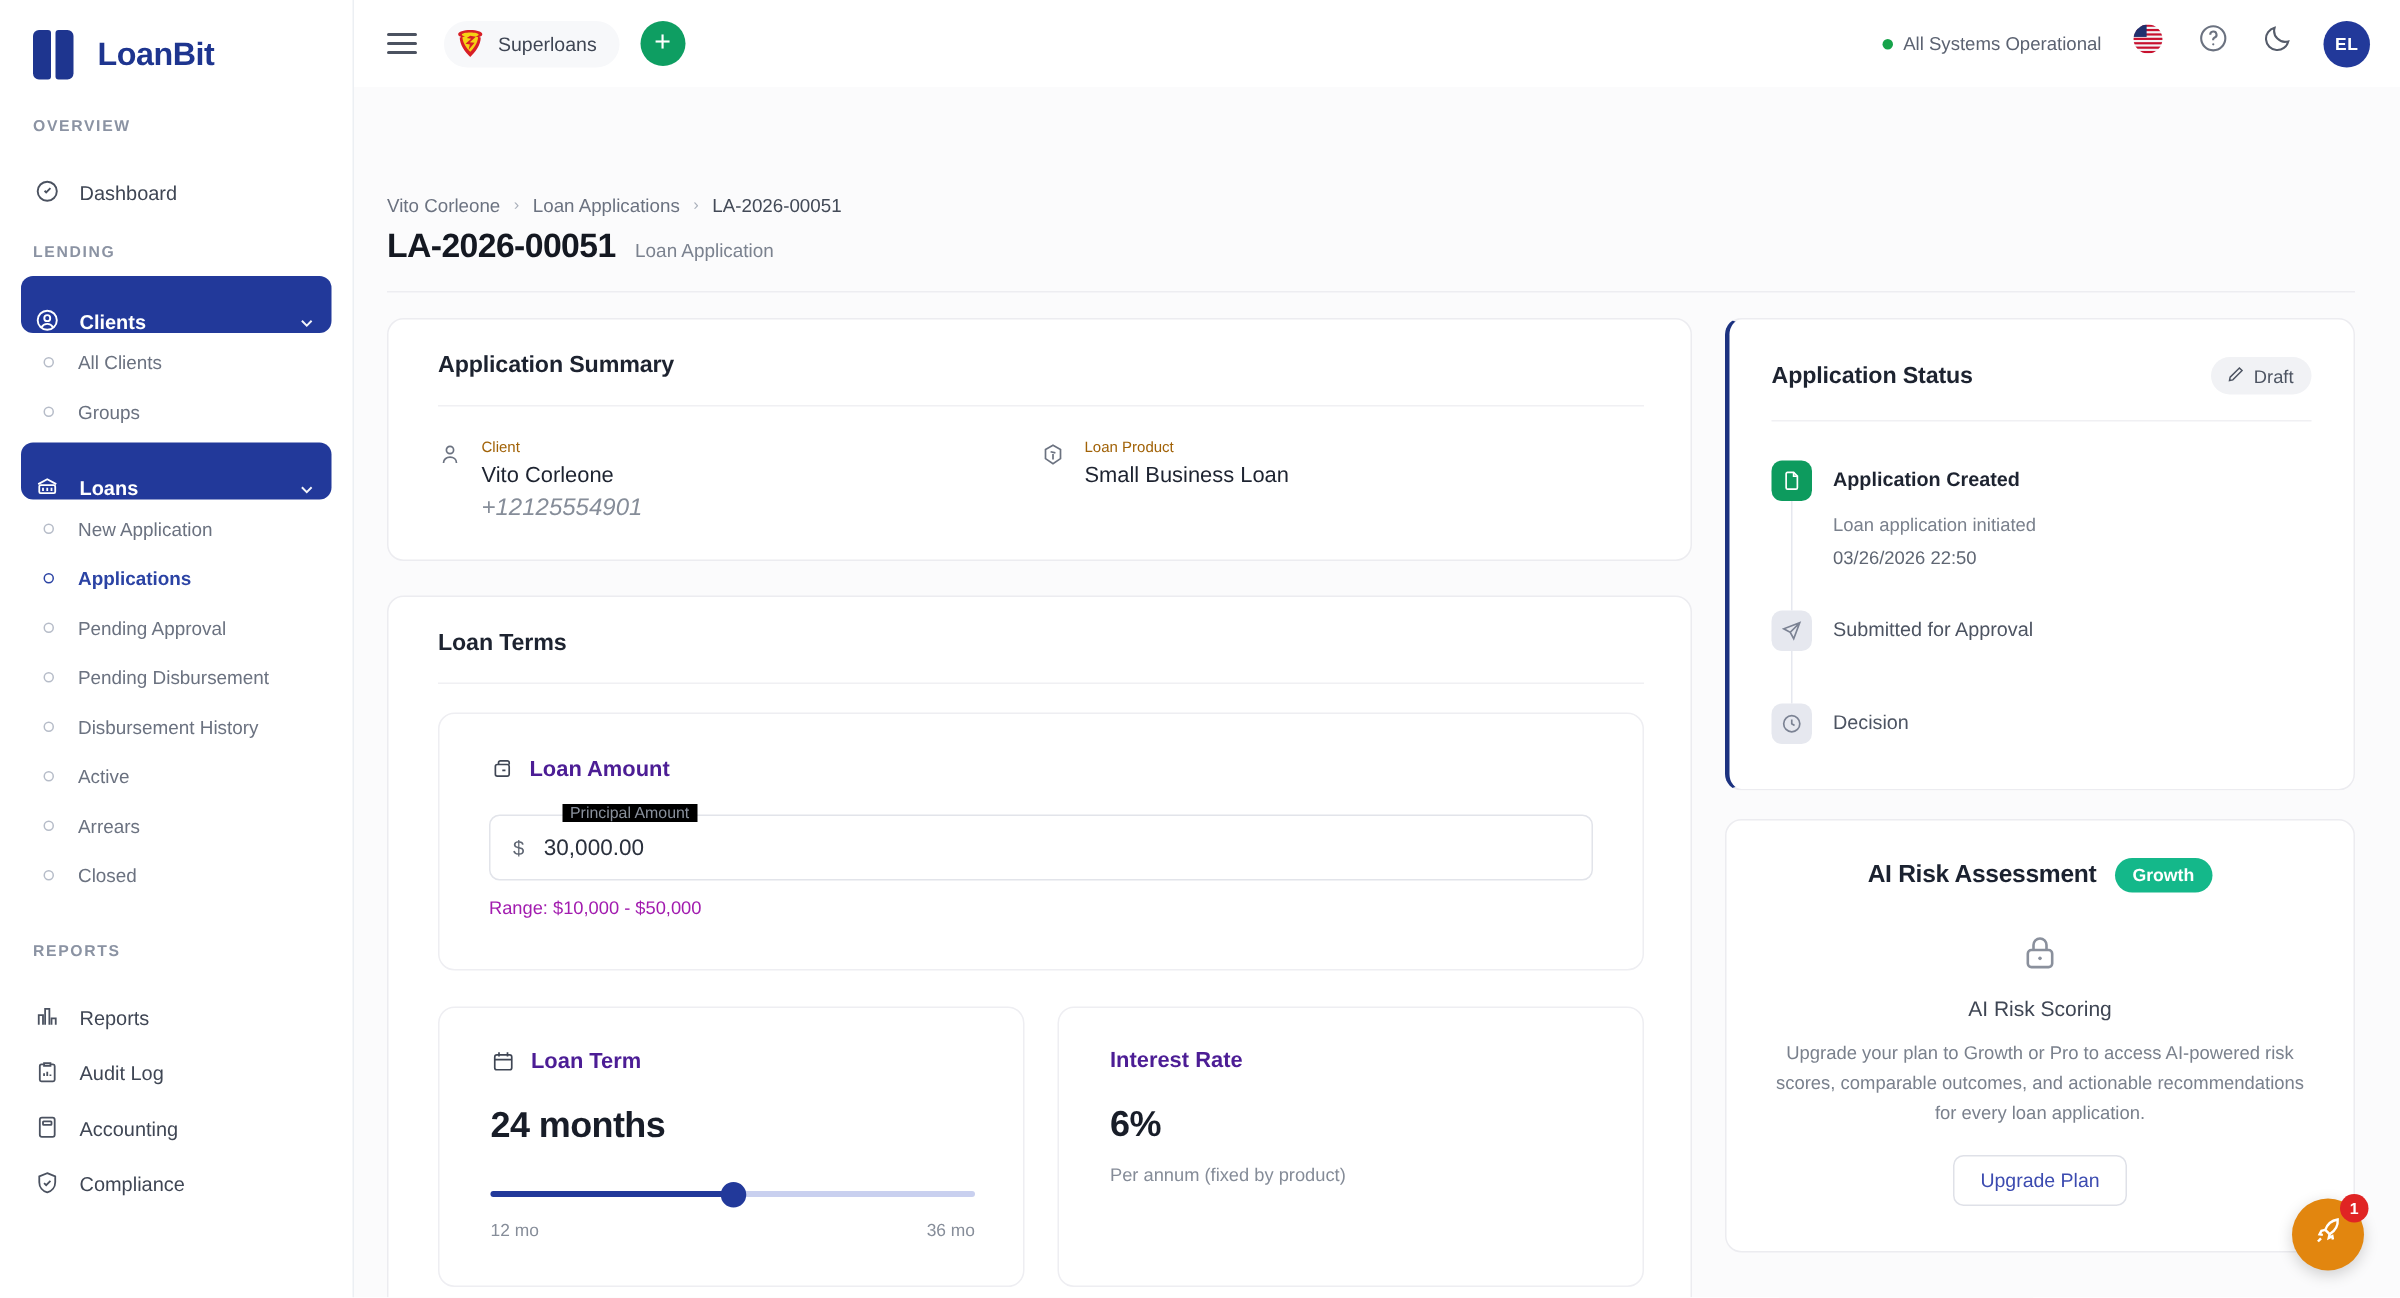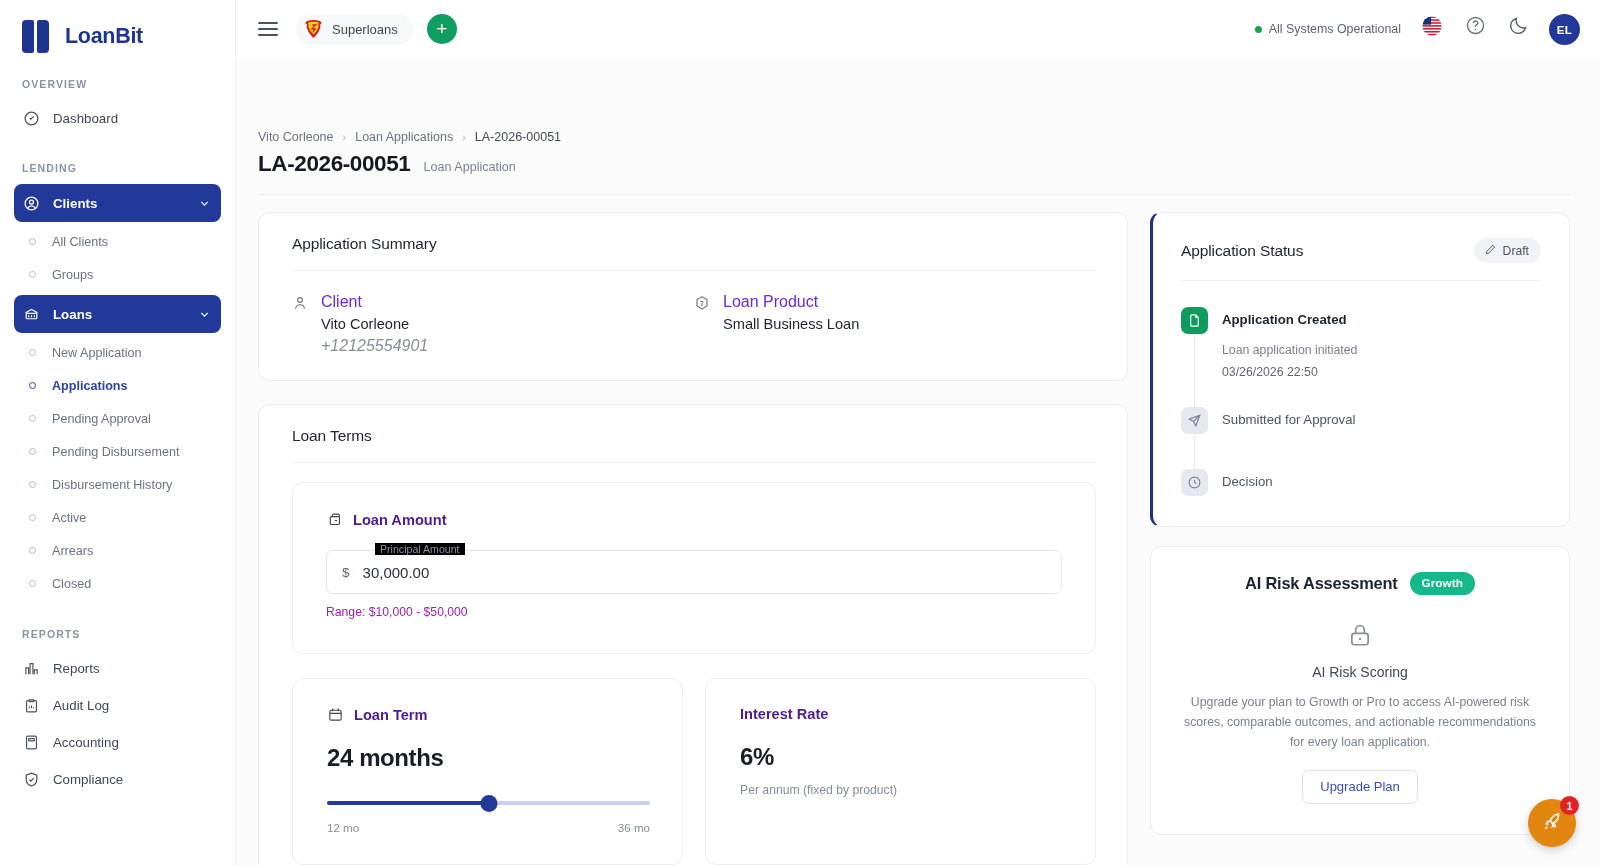--- a/index.html
+++ b/index.html
@@ -27,21 +27,21 @@
   .brand-mark i.a { width: 12px; height: 33px; border-radius: 4px 2px 2px 4px; }
   .brand-mark i.b { width: 12px; height: 33px; border-radius: 2px 4px 4px 2px; }
   .brand-name { font-size: 21.5px; font-weight: 700; color: #1e358f; letter-spacing: -0.3px; }
 
   .nav-section { font-size: 10.5px; font-weight: 600; letter-spacing: 1.1px;
     color: #8b93a3; padding: 0 0 0 22px; margin-top: 20px; margin-bottom: 10px; text-transform: uppercase;}
   .nav-section.lending { margin-top: 26px; }
   .nav-section.reports { margin-top: 28px; }
 
   .nav-item {
-    display: flex; align-items: center; gap: 13px;
+    display: flex; align-items: flex-end; gap: 13px;
     height: 36px; margin: 0 14px 1px 14px; padding: 0 10px 0 9px;
     border-radius: 8px; cursor: pointer;
     font-size: 13.3px; color: #3f4654;
   }
   .nav-item.active {
     background: #22399a; color: #fff; font-weight: 600;
     margin-bottom: 3px; height: 38px;
   }
   .nav-item .ico { width: 17px; height: 17px; flex: 0 0 17px; display: flex; align-items: center; justify-content: center; }
   .nav-item .ico svg { width: 17px; height: 17px; display: block; }
@@ -103,28 +103,28 @@
   .hr { height: 1px; background: #ededf1; margin-top: 17px; }
 
   .cols { display: flex; gap: 22px; margin-top: 17px; align-items: flex-start; }
   .col-left { flex: 1 1 auto; min-width: 0; }
   .col-right { width: 420px; flex: 0 0 420px; }
 
   .card {
     background: #fff; border: 1px solid #ececf0; border-radius: 11px;
   }
   .card-pad { padding: 22px 31px 25px 33px; }
-  .card-title { font-size: 15.5px; font-weight: 400; color: #1d2330; letter-spacing: -.1px;}
+  .card-title { font-size: 15.5px; font-weight: 700; color: #1d2330; letter-spacing: -.1px;}
   .card-div { height: 1px; background: #f0f0f3; margin: 17px 0 0 0; }
 
   
   .summary-grid { display: flex; gap: 0; margin-top: 22px; }
   .sum-item { flex: 0 0 50%; display: flex; gap: 13px; }
   .sum-icon { width: 16px; height: 17px; margin-top: 2px; flex: 0 0 16px; }
-  .sum-label { font-size: 16px; color: #6d28d9; }
+  .sum-label { font-size: 10px; color: #a16207; }
   .sum-val { font-size: 14.6px; color: #1d2330; margin-top: 5px; }
   .sum-meta { font-size: 16px; color: #868d99; margin-top: 5px; font-style: italic; }
 
   
   .lt-card { margin-top: 23px; }
   .inner-card { border: 1px solid #eeeef2; border-radius: 11px; background: #fff; }
   .amt-block { margin: 19px 0 0 0; padding: 28px 33px 34px 33px; }
   .blk-head { display: flex; align-items: center; gap: 10px; }
   .blk-head .bi { width: 17px; height: 17px; flex: 0 0 17px; }
   .blk-title { font-size: 14.6px; font-weight: 600; color: #4c1d95; }

